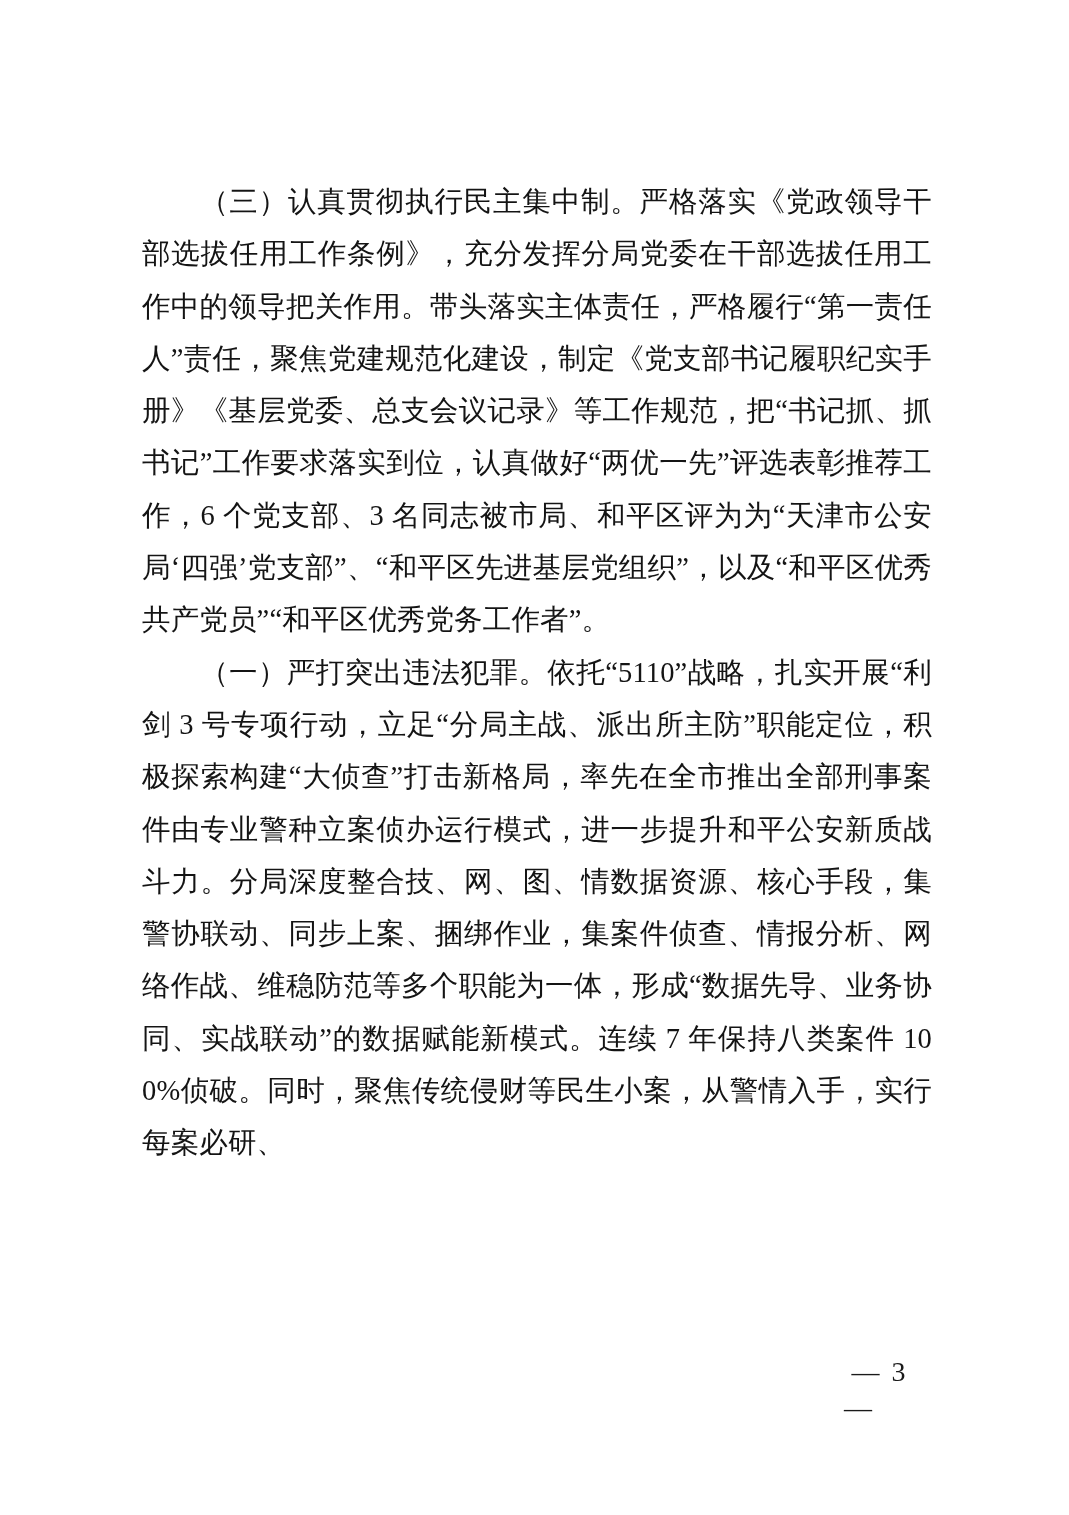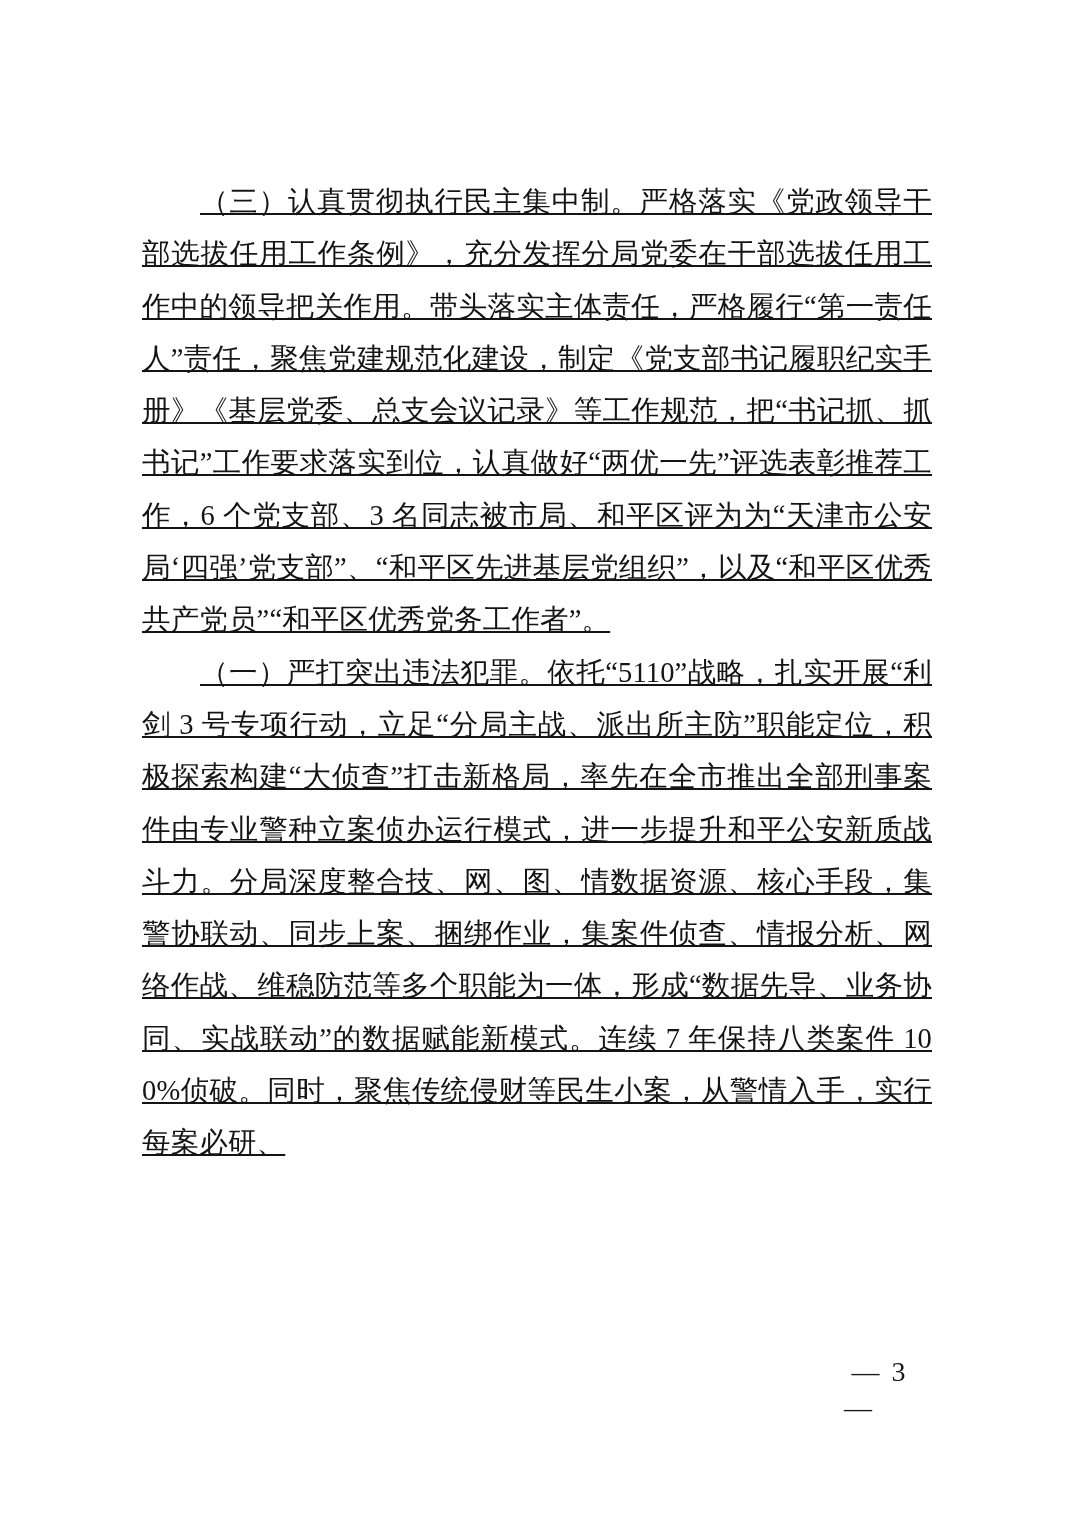--- a/index.html
+++ b/index.html
@@ -44,21 +44,20 @@
     text-justify: inter-character;
     text-align-last: left;
     letter-spacing: 0.15px;
     margin: 0;
     word-break: break-all;
     white-space: normal;
   }
 
   .para.indent {
     text-indent: 58px;
-    text-decoration: underline;
   }
 
   
   .heading {
     font-family: "Liberation Sans", "DejaVu Sans", sans-serif;
     font-weight: bold;
     font-size: 30.5px;
     line-height: 52.3px;
     color: #0d0d0d;
     text-indent: 56px;

